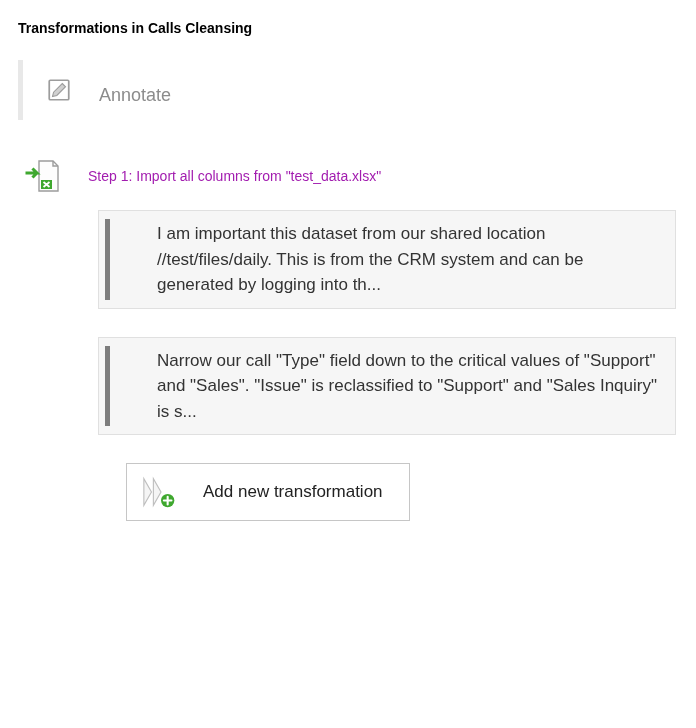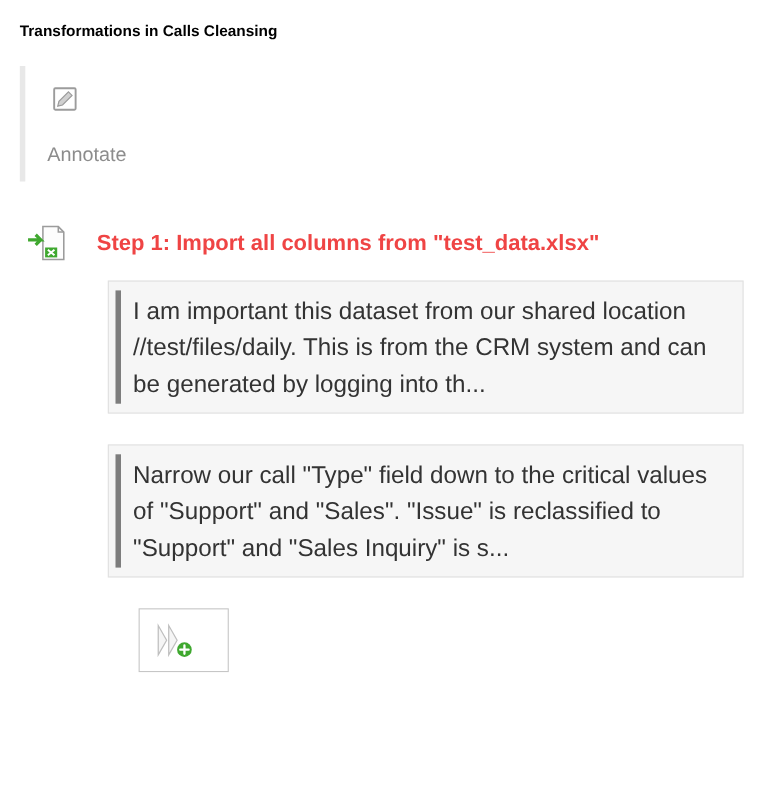--- a/index.html
+++ b/index.html
@@ -11,26 +11,25 @@
       padding: 20px 20px 20px 18px;
     }
     .panel-title {
       font-weight: 700;
       font-size: 14px;
       color: #000;
       margin-bottom: 24px;
     }
     .annotate-row {
       display: flex;
-      align-items: flex-start;
+      align-items: flex-end;
       gap: 24px;
       border-left: 5px solid #e8e8e8;
       padding: 14px 0 14px 20px;
       margin-bottom: 36px;
-      flex-direction: column;
     }
     .annotate-icon {
       width: 32px;
       height: 32px;
       display: flex;
       align-items: center;
       justify-content: center;
     }
     .annotate-label {
       font-size: 18px;
@@ -47,46 +46,46 @@
     }
     .step-icon {
       width: 44px;
       height: 40px;
       display: flex;
       align-items: center;
       justify-content: center;
       flex-shrink: 0;
     }
     .step-title {
-      font-size: 20px;
-      color: #ef4444;
-      font-weight: bold;
+      font-size: 14px;
+      color: #a21caf;
     }
     .note-box {
       margin-left: 80px;
       border: 1px solid #e0e0e0;
       background: #f6f6f6;
       padding: 10px 14px 10px 18px;
       position: relative;
       margin-bottom: 28px;
     }
     .note-box::before {
       content: "";
       position: absolute;
       left: 6px;
       top: 8px;
       bottom: 8px;
       width: 5px;
       background: #7d7d7d;
     }
     .note-text {
-      font-size: 22px;
+      font-size: 17px;
       color: #333;
       line-height: 1.5;
       padding-left: 4px;
+      margin-left: 36px;
     }
     .add-btn-wrap {
       margin-left: 108px;
       margin-top: 6px;
     }
     .add-btn {
       display: inline-flex;
       align-items: center;
       gap: 22px;
       border: 1px solid #c6c6c6;
@@ -148,14 +147,15 @@
 <div class="add-btn-wrap">
   <div class="add-btn">
     <span class="add-btn-icon">
       <svg width="42" height="36" viewBox="0 0 42 36">
         <path d="M3 4 v28 l8 -14 z" fill="#f5f5f5" stroke="#bfbfbf" stroke-width="1.2"></path>
         <path d="M13 4 v28 l8 -14 z" fill="#f5f5f5" stroke="#bfbfbf" stroke-width="1.2"></path>
         <circle cx="28" cy="27" r="7" fill="#3fa82f"></circle>
         <path d="M28 23 v8 M24 27 h8" stroke="#ffffff" stroke-width="2.2" stroke-linecap="round"></path>
       </svg>
     </span>
+    <span class="add-btn-label">Add new transformation</span>
   </div>
 </div>
 
 </body></html>

